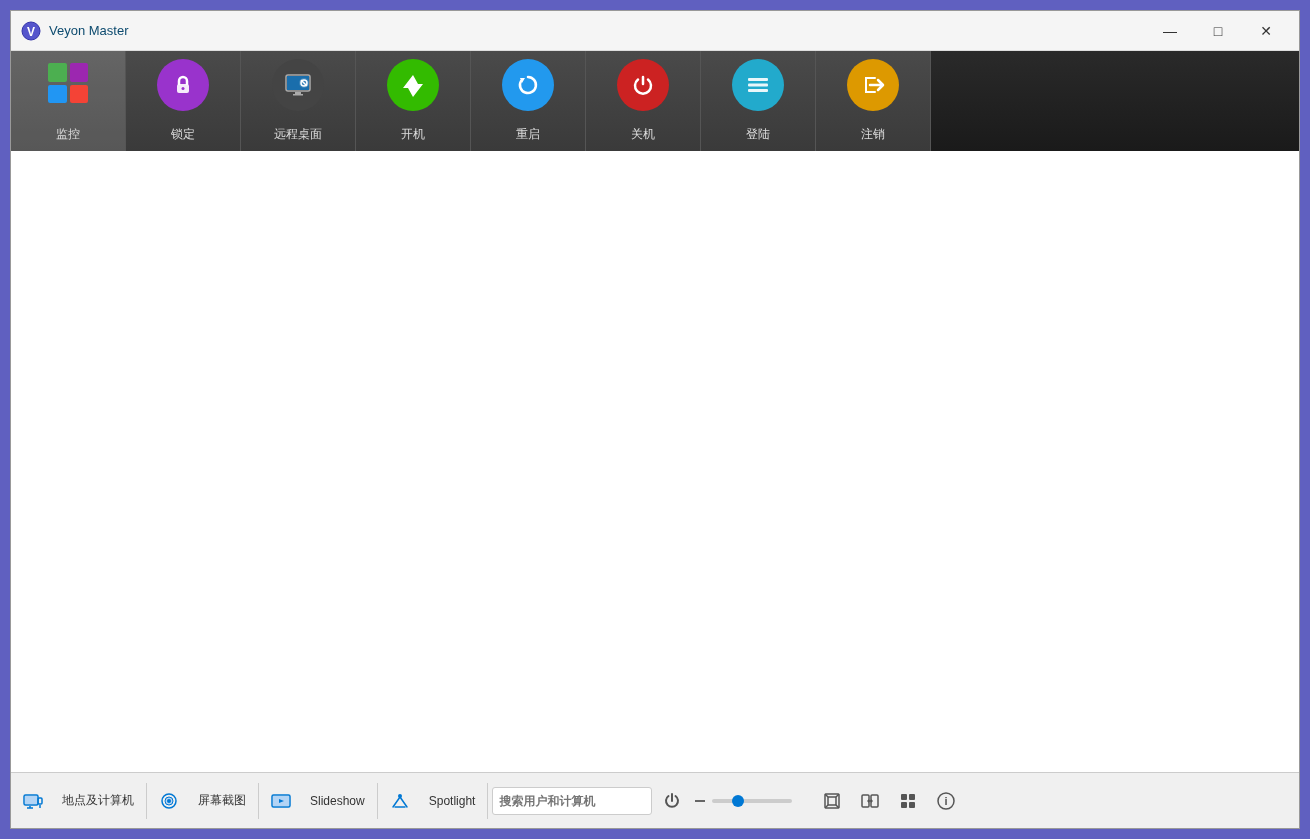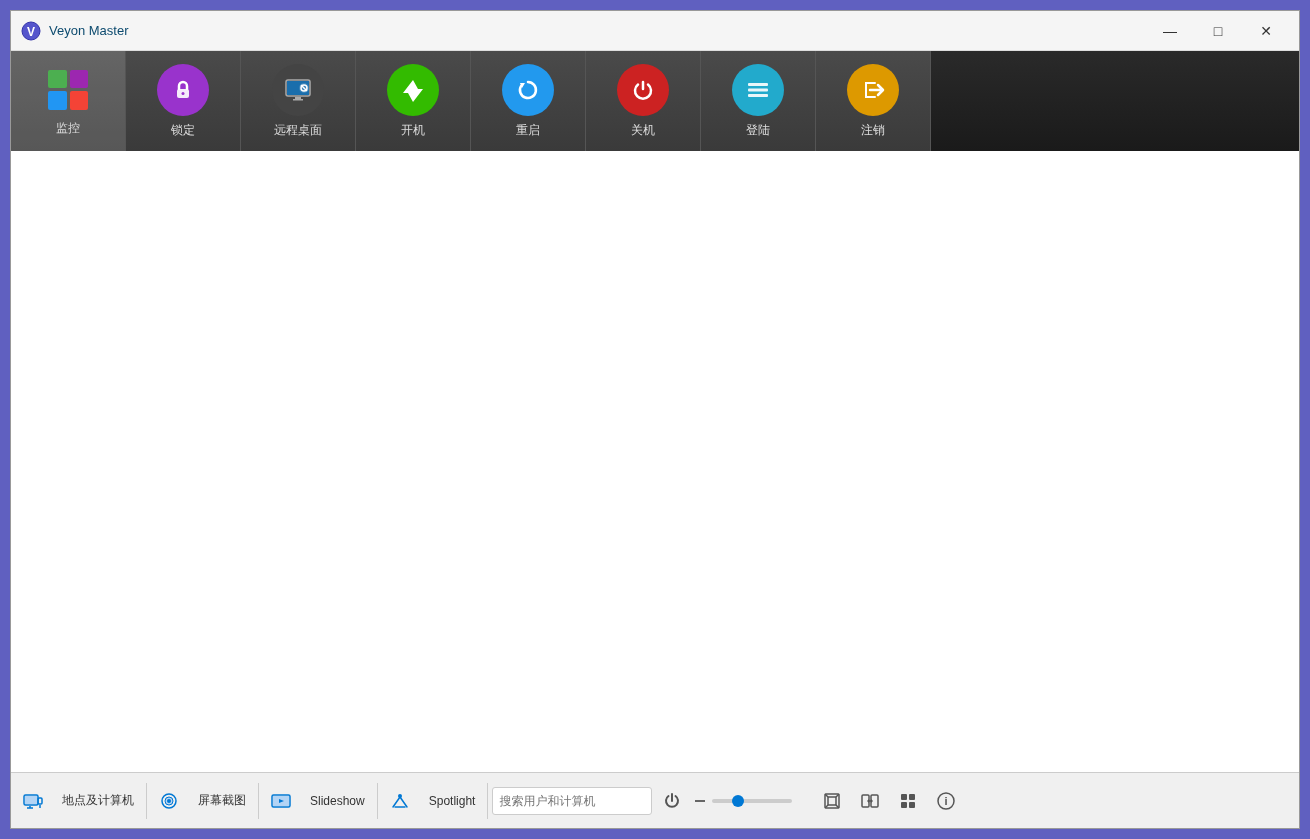--- a/index.html
+++ b/index.html
@@ -66,21 +66,21 @@
     .toolbar {
       display: flex;
       background: linear-gradient(to bottom, #4a4a4a, #3a3a3a);
       flex-shrink: 0;
       height: 100px;
     }
     .toolbar-item {
       display: flex;
       flex-direction: column;
       align-items: center;
-      justify-content: center;
+      justify-content: space-between;
       width: 115px;
       cursor: pointer;
       border-right: 1px solid #555;
       padding: 8px 5px;
       gap: 6px;
       position: relative;
     }
     .toolbar-item:first-child { background: rgba(255,255,255,0.15); }
     .toolbar-item-label {
       font-size: 12px;
@@ -165,20 +165,21 @@
       height: 28px;
       min-width: 160px;
     }
     .search-input {
       border: none;
       outline: none;
       font-size: 12px;
       background: transparent;
       width: 140px;
       color: #999;
+      font-weight: bold;
     }
     .status-icon-btn {
       width: 36px;
       height: 36px;
       border: none;
       background: transparent;
       cursor: pointer;
       display: flex;
       align-items: center;
       justify-content: center;

